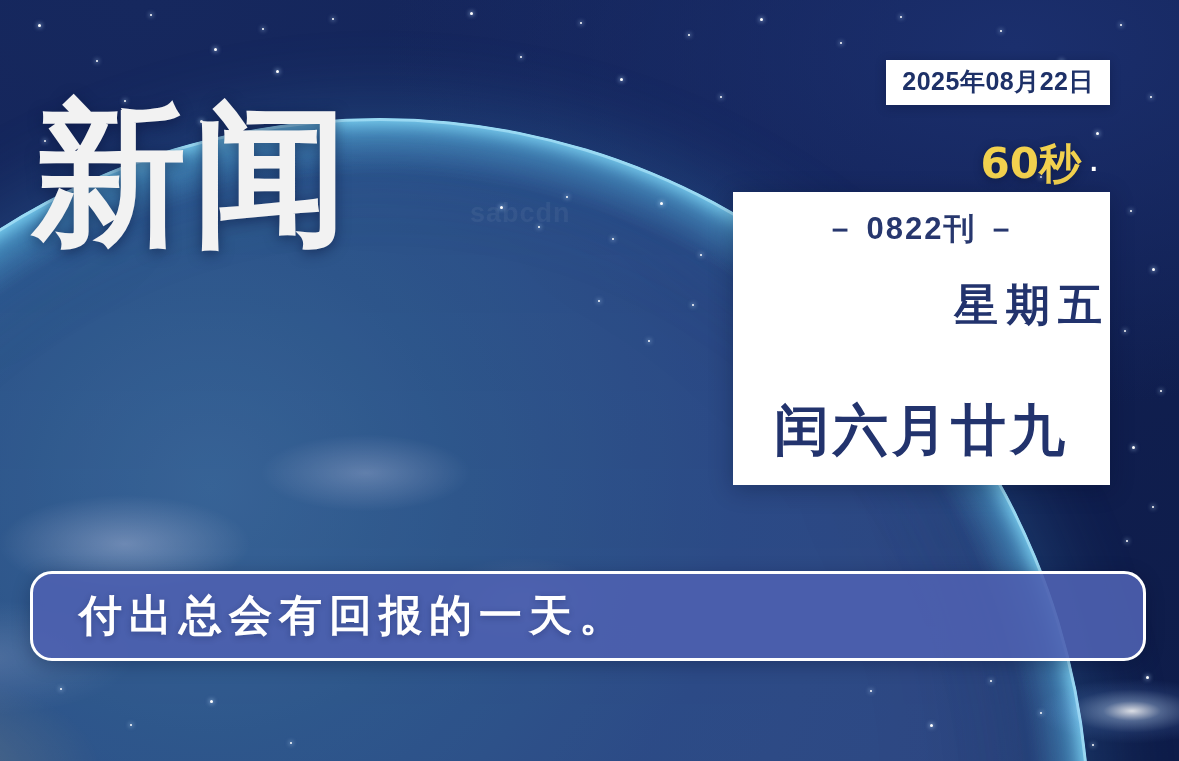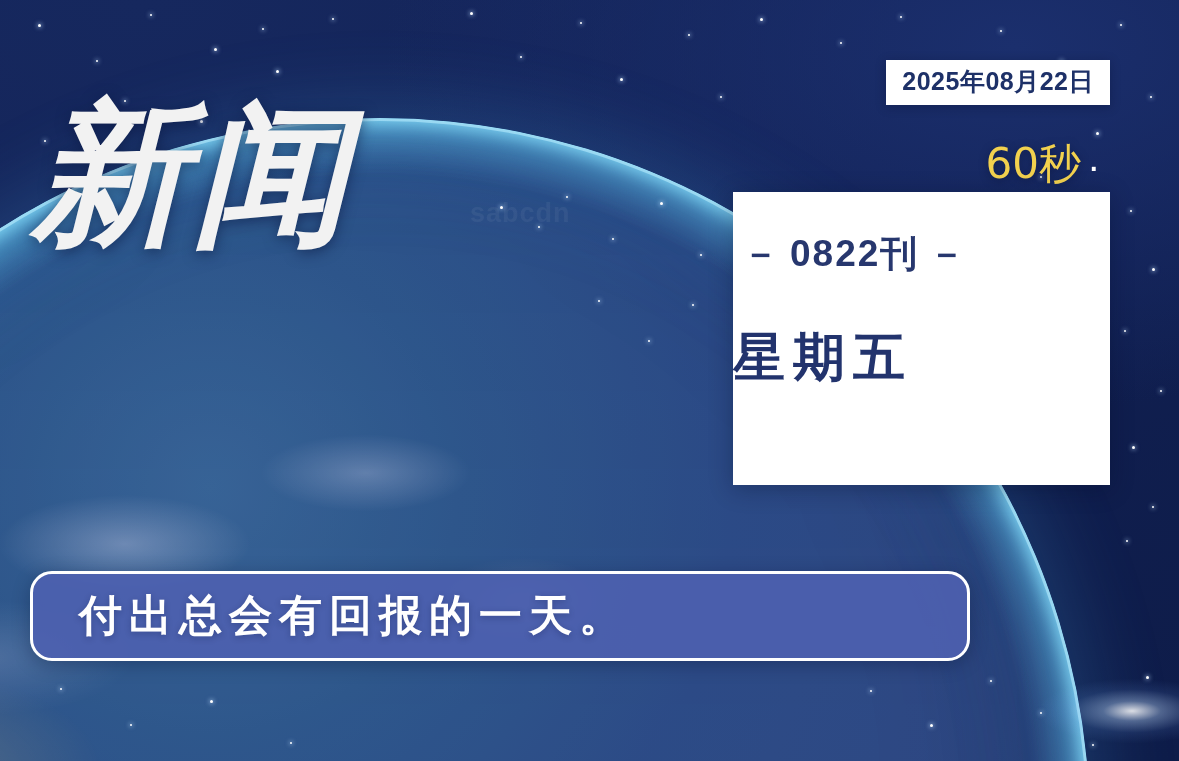--- a/index.html
+++ b/index.html
@@ -116,21 +116,21 @@
   .headline{position:absolute; left:44px; top:95px; width:420px;}
   .hl-line{
     font-family:"DejaVu Sans","Liberation Sans",sans-serif;
     font-weight:700;
     font-size:155px;
     line-height:.96;
     letter-spacing:6px;
     white-space:nowrap;
   }
   .hl-1{color:#fae58c; text-shadow:0 3px 12px rgba(10,20,60,.45);}
-  .hl-2{color:#f2f2f2; margin-top:6px; margin-left:-12px; text-shadow:0 3px 14px rgba(10,20,60,.55);font-style:italic;}
+  .hl-2{color:#f2f2f2; margin-top:6px; margin-left:-12px; text-shadow:0 3px 14px rgba(10,20,60,.55);}
 
   
   .date-pill{
     position:absolute; right:69px; top:60px;
     background:#fff;
     color:#1e3168;
     font-size:25px;
     font-weight:700;
     padding:5px 16px 7px;
     border-radius:0;
@@ -141,53 +141,53 @@
 
   
   .slogan{
     position:absolute; right:75px; top:136px;
     display:flex; align-items:baseline; gap:4px;
     white-space:nowrap;
   }
   .slg-60{
     font-family:"DejaVu Sans","Liberation Sans",sans-serif;
     color:#f2d14e;
-    font-size:42px; font-weight:400; letter-spacing:0px;
+    font-size:42px; font-weight:700; letter-spacing:0px;
     text-shadow:0 2px 8px rgba(8,16,48,.5);
   }
   .slg-dot{color:#ffffff; font-size:27px; font-weight:700; padding:0 5px;}
   .slg-rest{
     color:#ffffff; font-size:32px; font-weight:700; letter-spacing:1px;
     text-shadow:0 2px 8px rgba(8,16,48,.5);
   }
 
   
   .card{
     position:absolute; left:733px; top:192px;
     width:377px; height:293px;
     background:#ffffff;
     box-shadow:0 4px 22px rgba(5,12,40,.32);
     padding-top:14px;
   }
   .card-inner{position:relative; width:100%; height:100%;}
   .issue{
-    text-align:left;
+    text-align:center;
     color:#27376e;
-    font-size:37px; font-weight:700;
+    font-size:31px; font-weight:700;
     letter-spacing:2px;
     white-space:nowrap;
-    margin-top:23px;
+    margin-top:2px;
   }
   .issue .dash{padding:0 9px; font-weight:700;}
   .weekday{
-    text-align:left;
+    text-align:right;
     color:#22336d;
-    font-size:52px; font-weight:700;
+    font-size:44px; font-weight:700;
     letter-spacing:8px;
-    margin-top:44px;
+    margin-top:26px;
     white-space:nowrap;
   }
   .lunar{
     position:absolute;
     left:50%; transform:translateX(-50%);
     top:186px;
     color:#22336d;
     font-size:55px; font-weight:700;
     letter-spacing:4px;
     white-space:nowrap;
@@ -196,21 +196,21 @@
   .lunar-spill{
     position:absolute; left:1110px; top:378px;
     width:69px; height:107px;
     overflow:hidden;
     pointer-events:none;
   }
 
   
   .quote{
     position:absolute; left:30px; top:571px;
-    width:940px; height:90px;
+    width:1116px; height:90px;
     border:3px solid #ffffff;
     border-radius:22px;
     background:rgba(78,96,176,.90);
     display:flex; align-items:center;
     padding-left:46px;
     box-shadow:0 4px 18px rgba(5,12,40,.28);
   }
   .quote-text{
     color:#ffffff;
     font-size:43px;
@@ -304,20 +304,21 @@
     <span class="slg-60">60秒</span>
     <span class="slg-dot">·</span>
   </div>
 
   <div class="card">
     <div class="card-inner">
       <div class="issue">
         <span class="dash">－</span><span>0822刊</span><span class="dash">－</span>
       </div>
       <div class="weekday">星期五</div>
+      <div class="lunar">闰六月廿九</div>
     </div>
   </div>
   <div class="lunar-spill">
     
   </div>
 
   <div class="quote">
     <div class="quote-text">付出总会有回报的一天。</div>
   </div>
 

